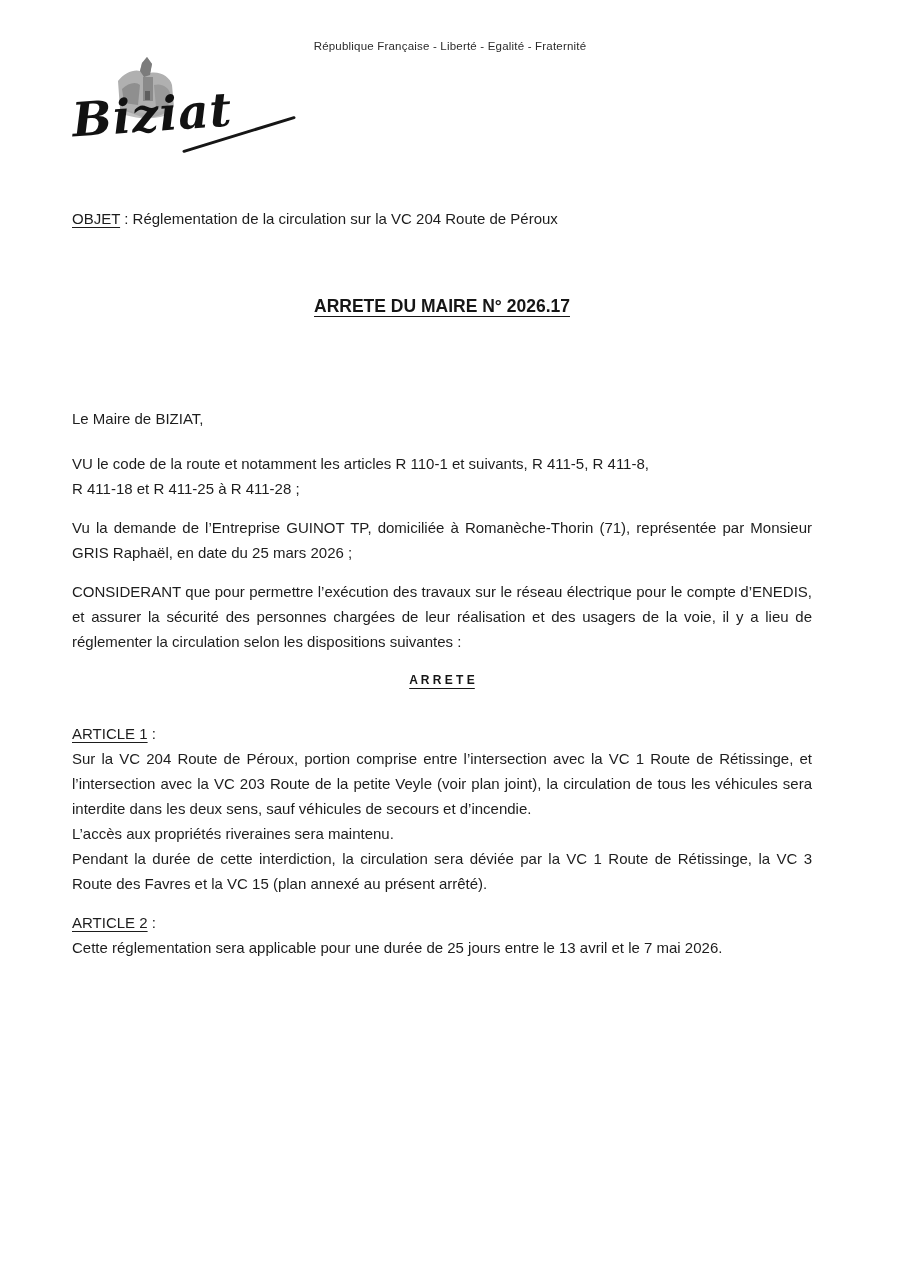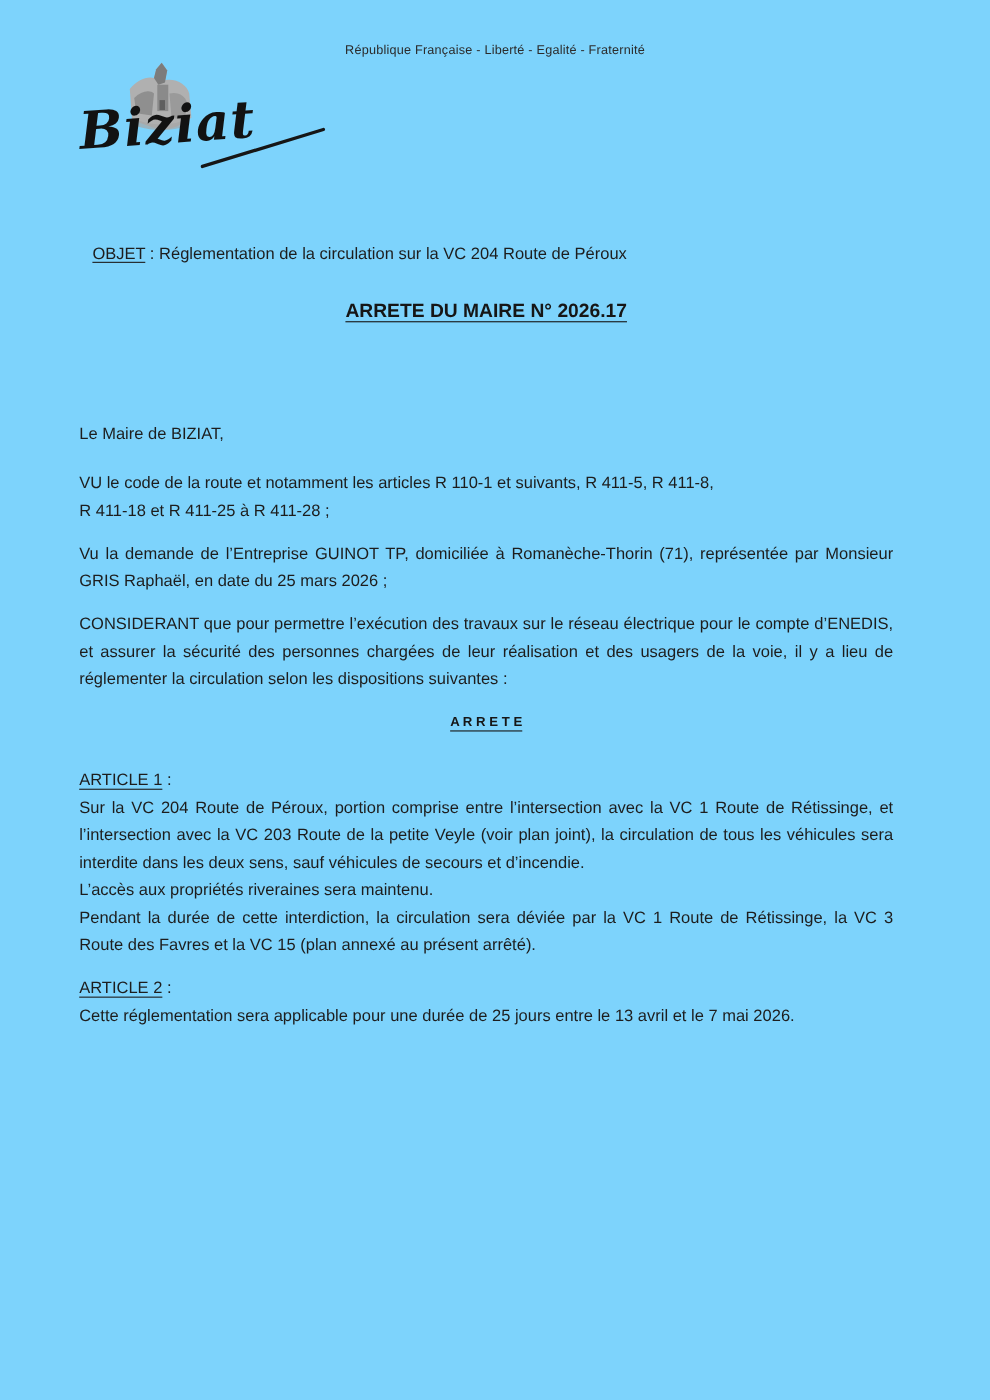--- a/index.html
+++ b/index.html
@@ -4,21 +4,21 @@
 <style>
   * { margin: 0; padding: 0; box-sizing: border-box; }
   html, body { background: #e9e9e9; }
   body { font-family: "Liberation Sans", sans-serif; }
 
   .page {
     position: relative;
     width: 900px;
     height: 1273px;
     margin: 0 auto;
-    background: #7dd3fc;
+    background: #ffffff;
     color: #1d1d1d;
     overflow: hidden;
   }
 
   .motto {
     position: absolute;
     top: 40px;
     left: 0;
     width: 100%;
     text-align: center;
@@ -69,30 +69,30 @@
     position: absolute;
     top: 206px;
     left: 72px;
     width: 740px;
     font-size: 15px;
     line-height: 25px;
     color: #1d1d1d;
   }
   .u { text-decoration: underline; text-underline-offset: 3px; }
 
-  .objet { margin: 12px; }
+  .objet { margin: 0; }
 
   .title {
     text-align: center;
     font-size: 17.5px;
     font-weight: 700;
     line-height: 24px;
     text-decoration: underline;
     text-underline-offset: 4px;
-    margin: 27px 0 88px 0;
+    margin: 63px 0 88px 0;
     color: #161616;
   }
 
   .intro { margin: 0 0 20px 0; }
 
   .para {
     margin: 0 0 14px 0;
     text-align: justify;
     white-space: pre-line;
   }

